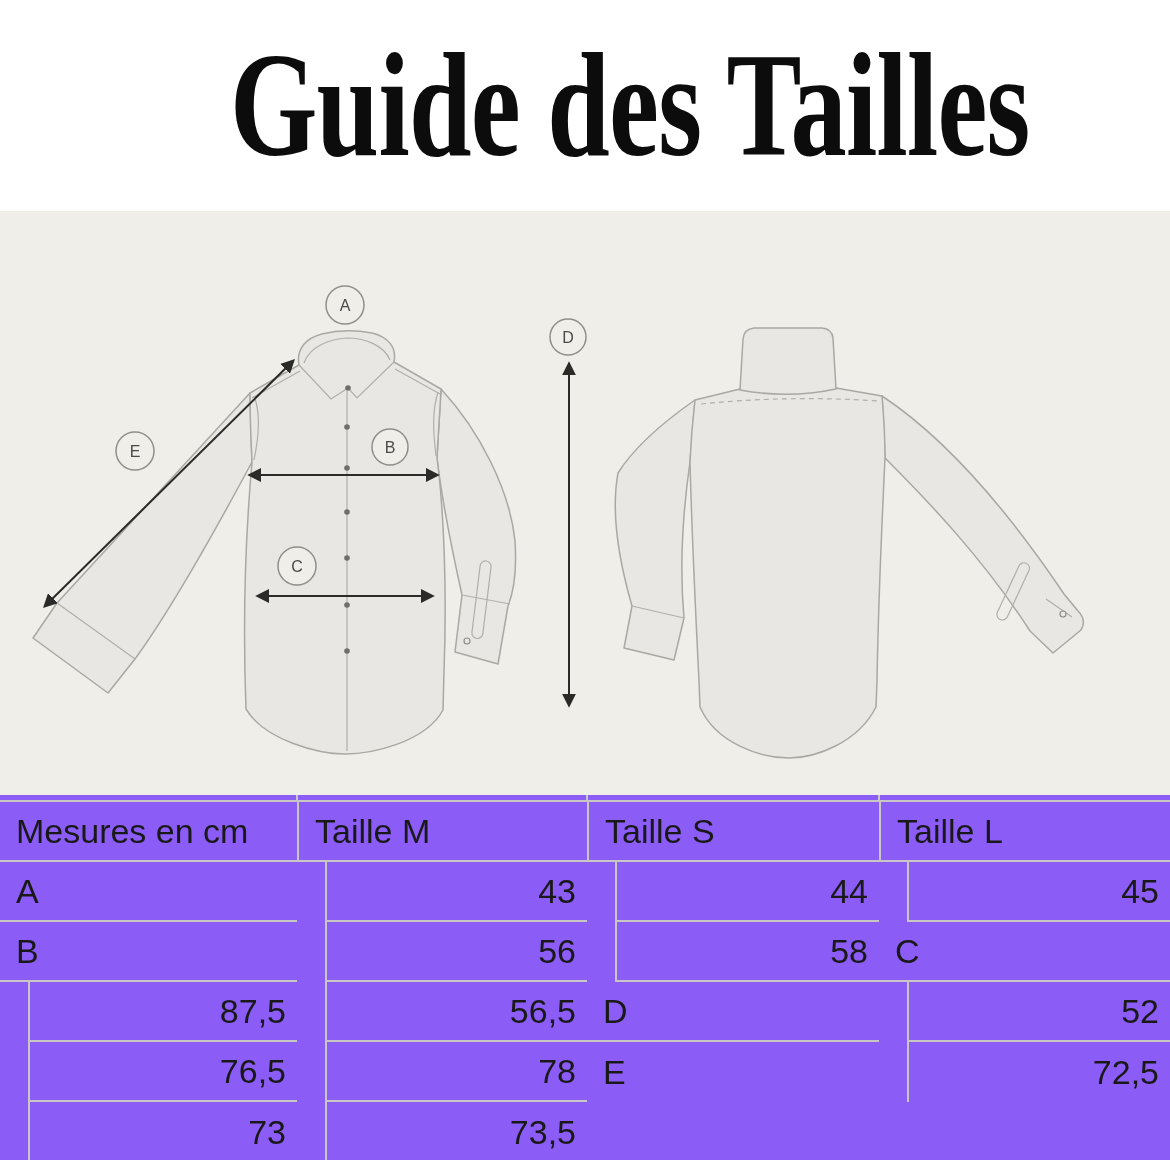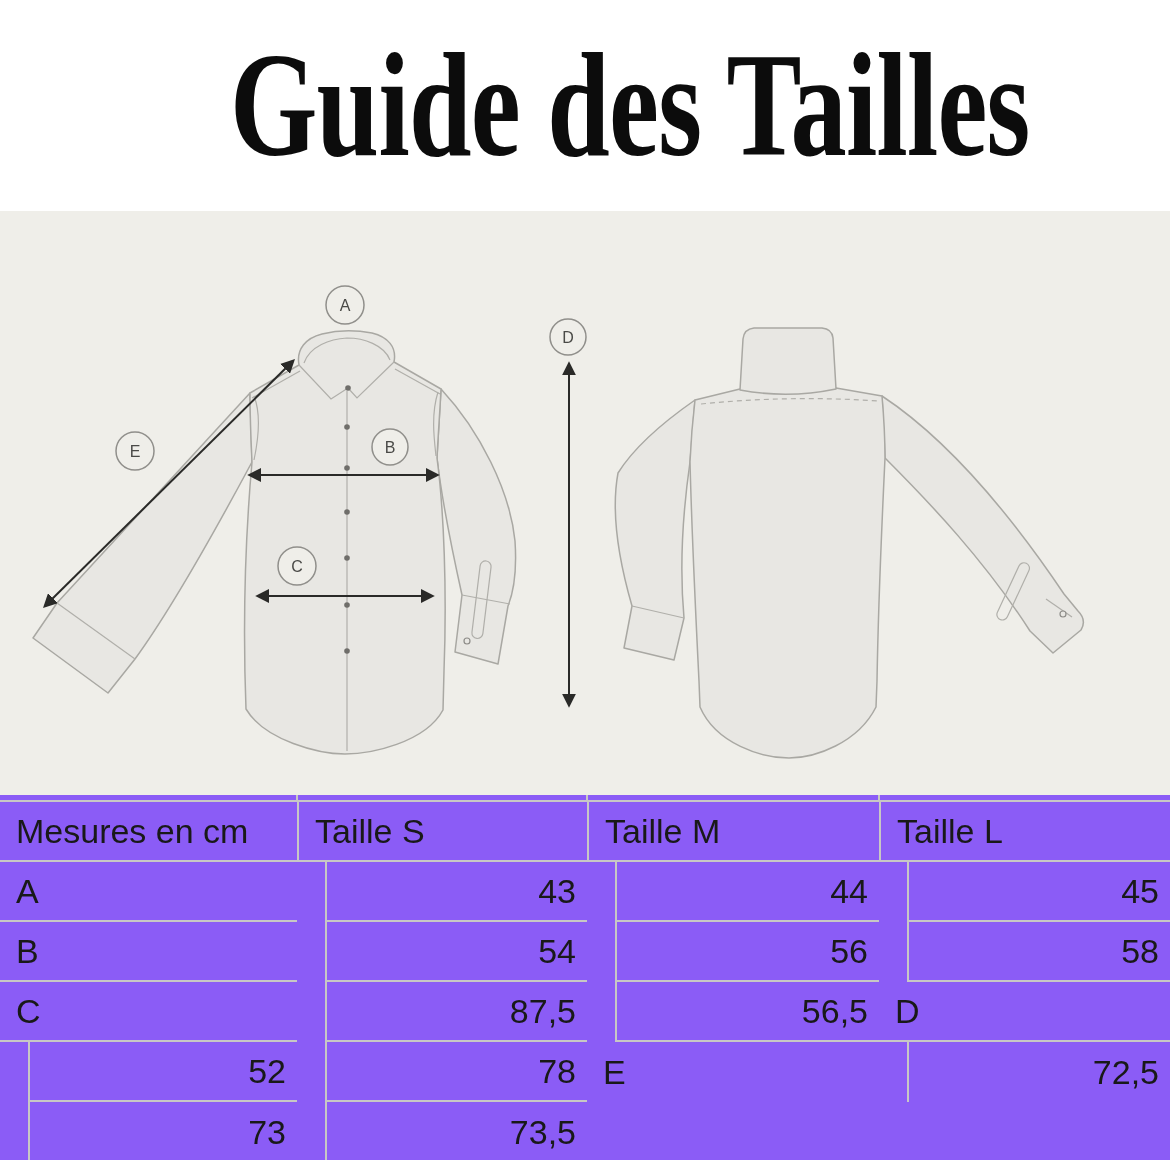--- a/index.html
+++ b/index.html
@@ -169,40 +169,40 @@
 </div>
 
 <div class="table-section">
   <div class="grid-stub" style="left:296px"></div>
   <div class="grid-stub" style="left:586px"></div>
   <div class="grid-stub" style="left:878px"></div>
 
   <div class="size-table">
 
     <div class="cell">Mesures en cm</div>
+    <div class="cell vline">Taille M</div>
     <div class="cell vline">Taille S</div>
-    <div class="cell vline">Taille M</div>
     <div class="cell vline">Taille L</div>
 
     <div class="cell">A</div>
     <div class="cell vline num">43</div>
     <div class="cell vline num">44</div>
     <div class="cell vline num">45</div>
 
     <div class="cell">B</div>
-    <div class="cell vline num">54</div>
     <div class="cell vline num">56</div>
     <div class="cell vline num">58</div>
 
     <div class="cell">C</div>
     <div class="cell vline num">87,5</div>
     <div class="cell vline num">56,5</div>
 
     <div class="cell">D</div>
     <div class="cell vline num">52</div>
+    <div class="cell vline num">76,5</div>
     <div class="cell vline num">78</div>
 
     <div class="cell last-row">E</div>
     <div class="cell vline num last-row">72,5</div>
     <div class="cell vline num last-row">73</div>
     <div class="cell vline num last-row">73,5</div>
   </div>
 </div>
 
 </body></html>

